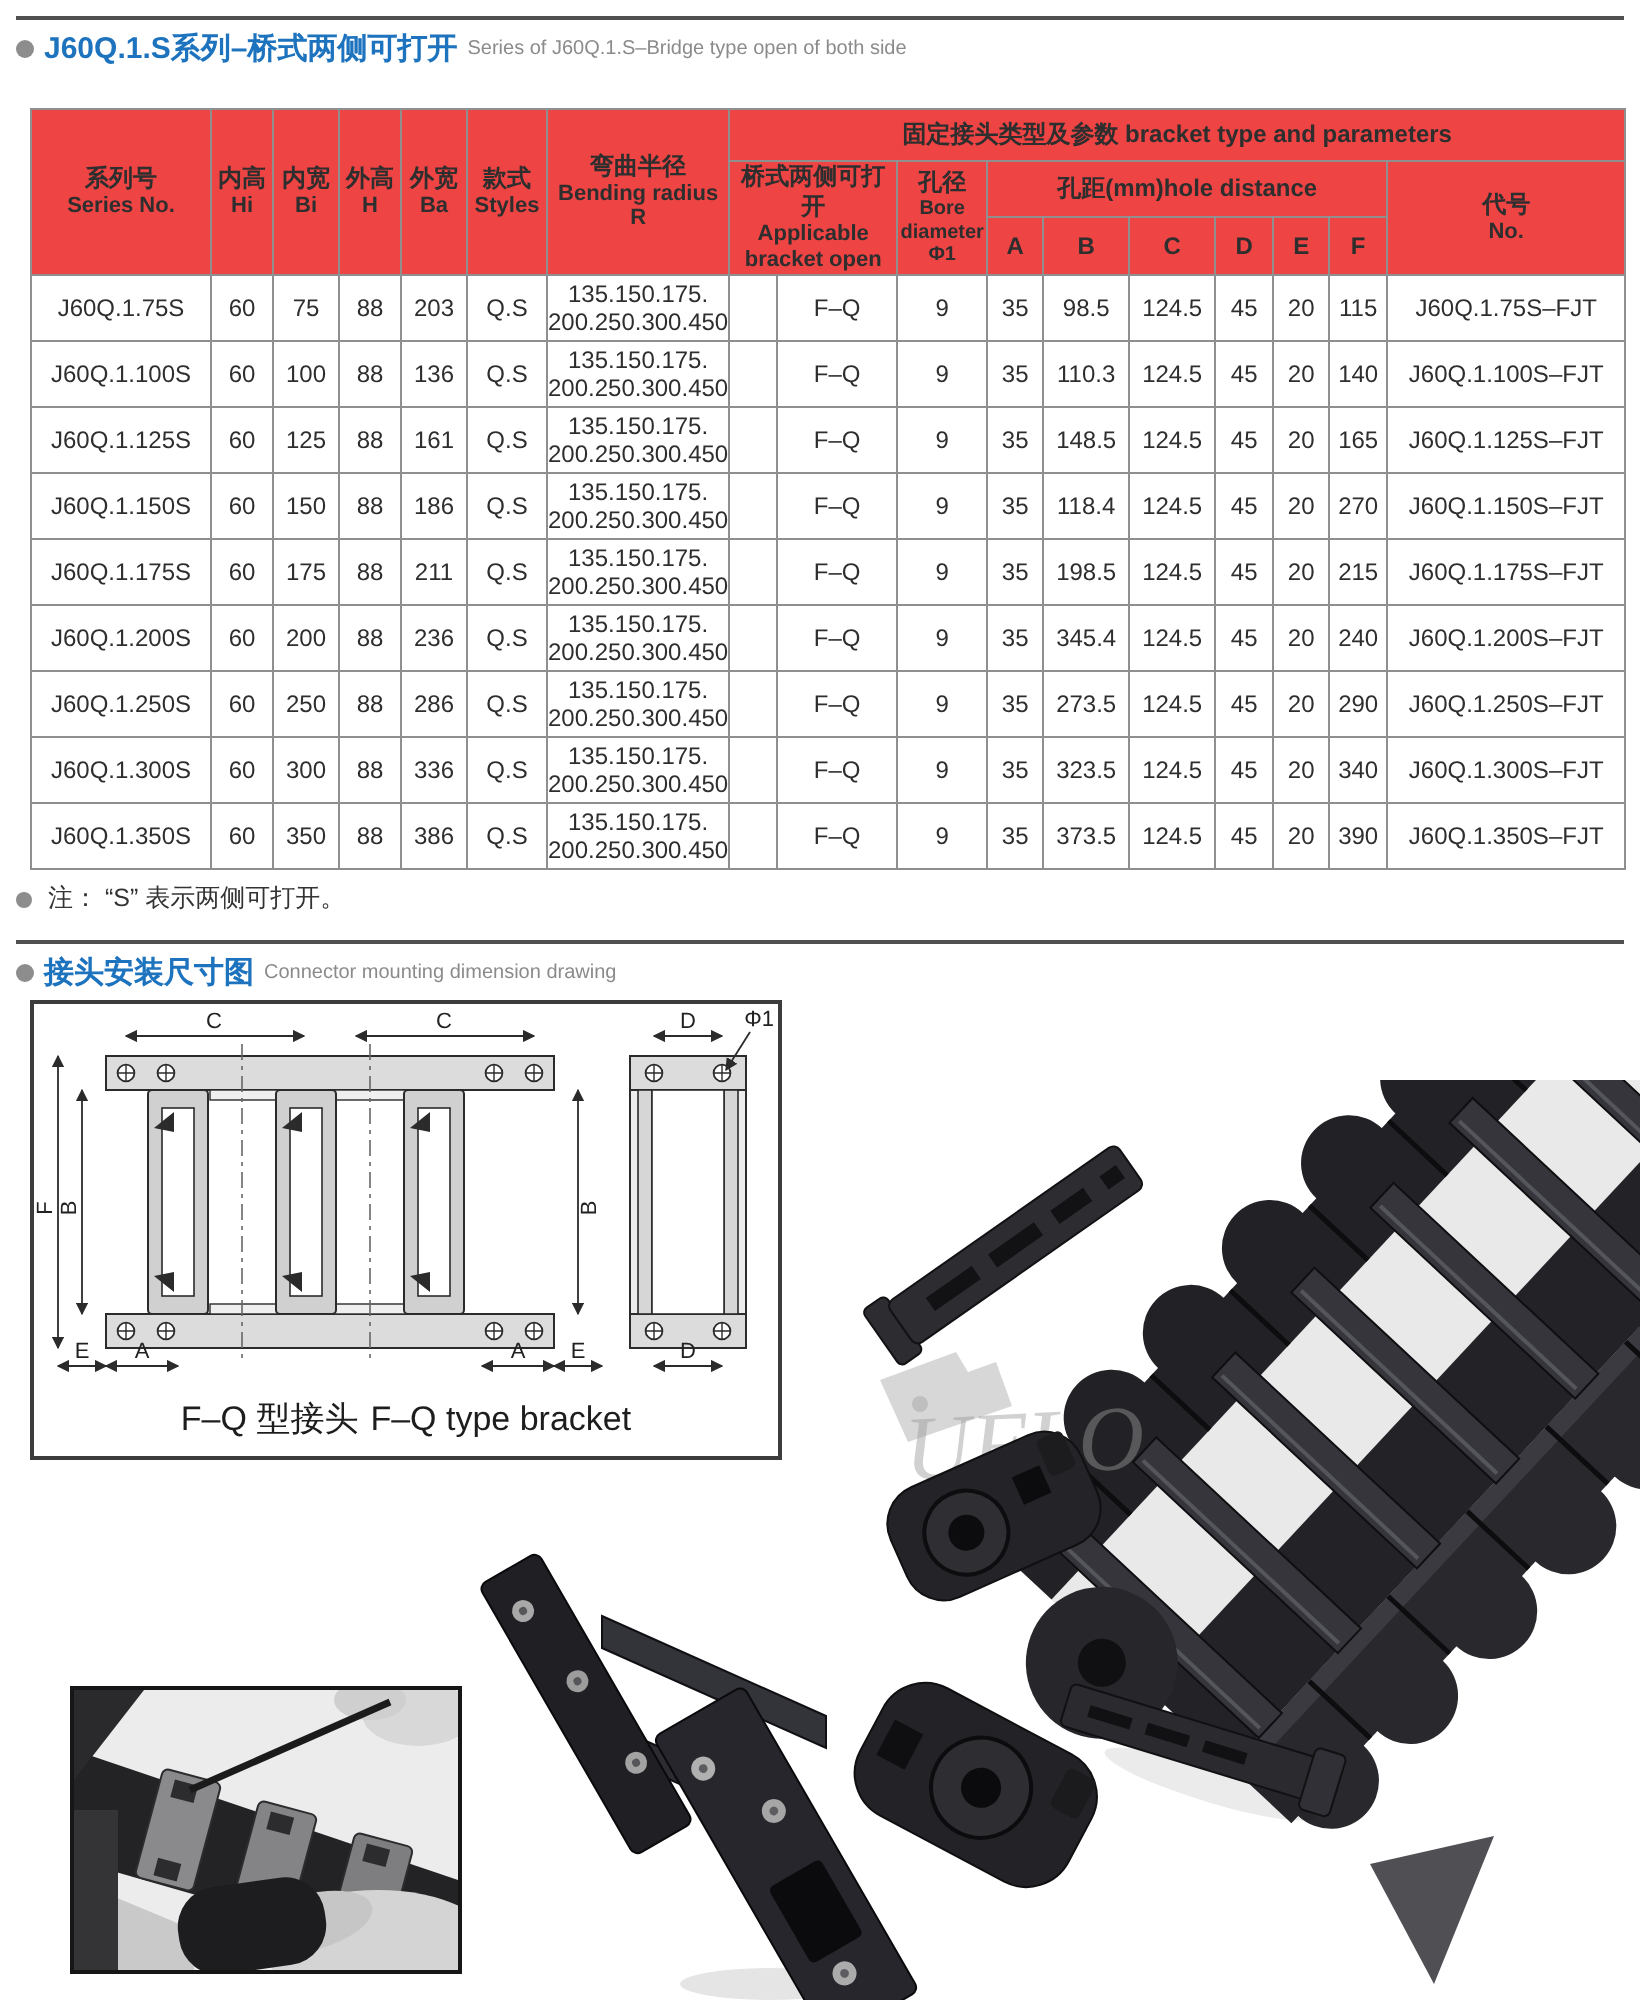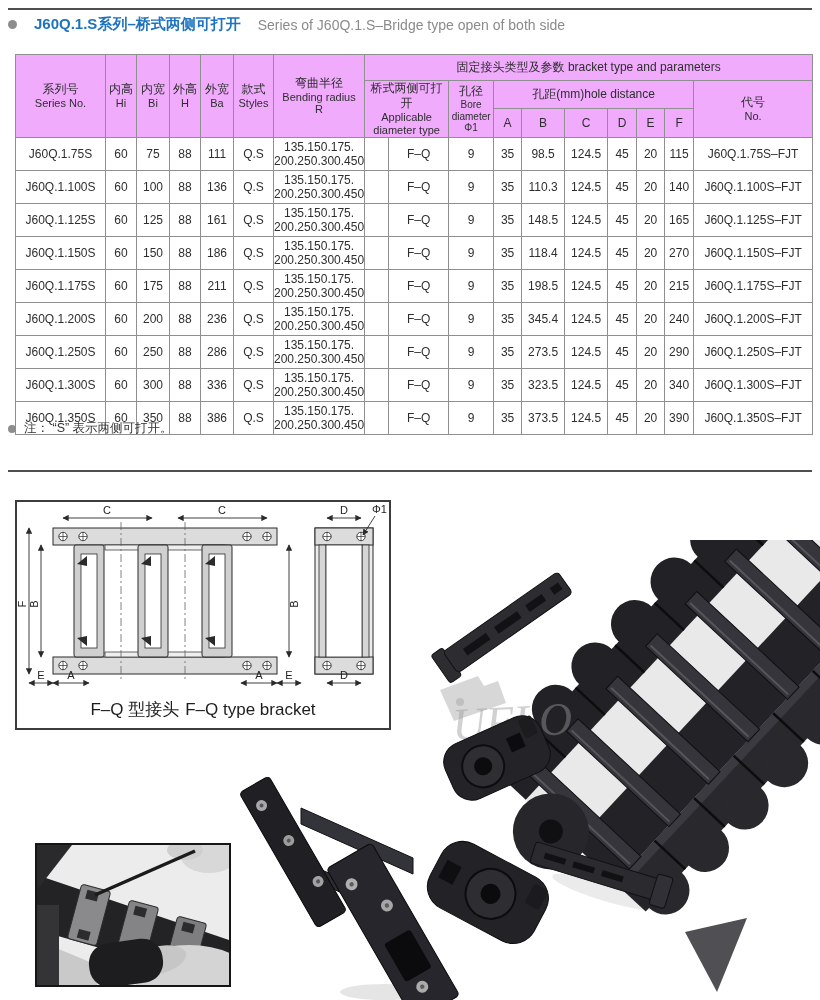--- a/index.html
+++ b/index.html
@@ -1,28 +1,28 @@
 <!DOCTYPE html>
 <html><head>
 <meta charset="utf-8">
 <style>
   html,body { margin:0; padding:0; background:#fff; }
   .page { position:relative; width:820px; height:1000px; background:#ffffff;
           font-family:"Liberation Sans", sans-serif; overflow:hidden; }
   .hr { position:absolute; height:2px; background:#4f4f4f; }
-  .sec-title { position:absolute; display:flex; align-items:center; gap:17px; white-space:nowrap; }
+  .sec-title { position:absolute; display:flex; align-items:center; gap:5px; white-space:nowrap; }
   .bullet { width:9px; height:9px; border-radius:50%; background:#8d8d8d; flex:0 0 auto; }
   .bullet.small { width:8px; height:8px; }
   .sec-title .cn { color:#1e73be; font-weight:bold; font-size:15px; }
-  .sec-title .en { color:#8b8b8b; font-size:14px; }
+  .sec-title .en { color:#8b8b8b; font-size:10px; }
   .note { position:absolute; display:flex; align-items:center; gap:8px; font-size:12.5px; color:#333; white-space:nowrap; }
 
   table.spec { position:absolute; left:15px; top:54px; border-collapse:collapse; table-layout:fixed; }
   .spec th, .spec td { border:1px solid #8f8f8f; text-align:center; vertical-align:middle; padding:0; overflow:hidden; }
-  .spec th { background:#f0abfc; font-weight:400; color:#2e2e2e; }
+  .spec th { background:#ef4444; font-weight:700; color:#2e2e2e; }
   .spec .cn { font-size:12px; line-height:1.25; }
   .spec .en { font-size:11px; line-height:1.18; color:#2e2e2e; }
   .spec .en.tiny { font-size:10px; }
   .spec td { font-size:12px; color:#2e2e2e; background:#ffffff; line-height:1.2; }
   .spec thead tr.r1 { height:26px; }
   .spec thead tr.r2 { height:28px; }
   .spec thead tr.r3 { height:28px; }
   .spec tbody tr { height:33px; }
 
   .draw-box { position:absolute; left:15px; top:500px; width:372px; height:226px;
@@ -101,21 +101,21 @@
           <div class="en">R</div>
         </th>
         <th colspan="10">
           <div class="cn">固定接头类型及参数 bracket type and parameters</div>
         </th>
       </tr>
       <tr class="r2">
         <th colspan="2" rowspan="2">
           <div class="cn">桥式两侧可打开</div>
           <div class="en">Applicable</div>
-          <div class="en">diameter type</div>
+          <div class="en">bracket open</div>
         </th>
         <th rowspan="2">
           <div class="cn">孔径</div>
           <div class="en tiny">Bore</div>
           <div class="en tiny">diameter</div>
           <div class="en tiny">Φ1</div>
         </th>
         <th colspan="6">
           <div class="cn">孔距(mm)hole distance</div>
         </th>
@@ -144,21 +144,21 @@
             <div class="cn">F</div>
           </th>
       </tr>
     </thead>
     <tbody>
         <tr>
           <td>J60Q.1.75S</td>
           <td>60</td>
           <td>75</td>
           <td>88</td>
-          <td>111</td>
+          <td>203</td>
           <td>Q.S</td>
           <td>
             <div>135.150.175.</div>
             <div>200.250.300.450</div>
           </td>
           <td></td>
           <td>F–Q</td>
           <td>9</td>
           <td>35</td>
           <td>98.5</td>
@@ -340,27 +340,32 @@
           <td>373.5</td>
           <td>124.5</td>
           <td>45</td>
           <td>20</td>
           <td>390</td>
           <td>J60Q.1.350S–FJT</td>
         </tr>
       </tbody>
   </table>
 
-  <div class="note" style="left:8px; top:420px;">
+  <div class="note" style="left:8px; top:441px;">
     <span class="bullet small"></span>
     <span>注： “S” 表示两侧可打开。</span>
   </div>
 
   <div class="hr" style="left:8px; top:470px; width:804px;"></div>
 
+  <div class="sec-title" style="left:8px; top:477px;">
+    <span class="bullet"></span>
+    <span class="cn">接头安装尺寸图</span>
+    <span class="en">Connector mounting dimension drawing</span>
+  </div>
 
   <div class="draw-box">
     <svg width="372" height="190" viewBox="0 0 372 190">
       <defs>
         <marker id="arr" viewBox="0 0 10 10" refX="9" refY="5" markerWidth="7" markerHeight="7" orient="auto-start-reverse">
           <path d="M0 0 L10 5 L0 10 z" fill="#2b2b2b"></path>
         </marker>
       </defs>
       <g stroke="#2b2b2b" stroke-width="1" fill="none">
 

